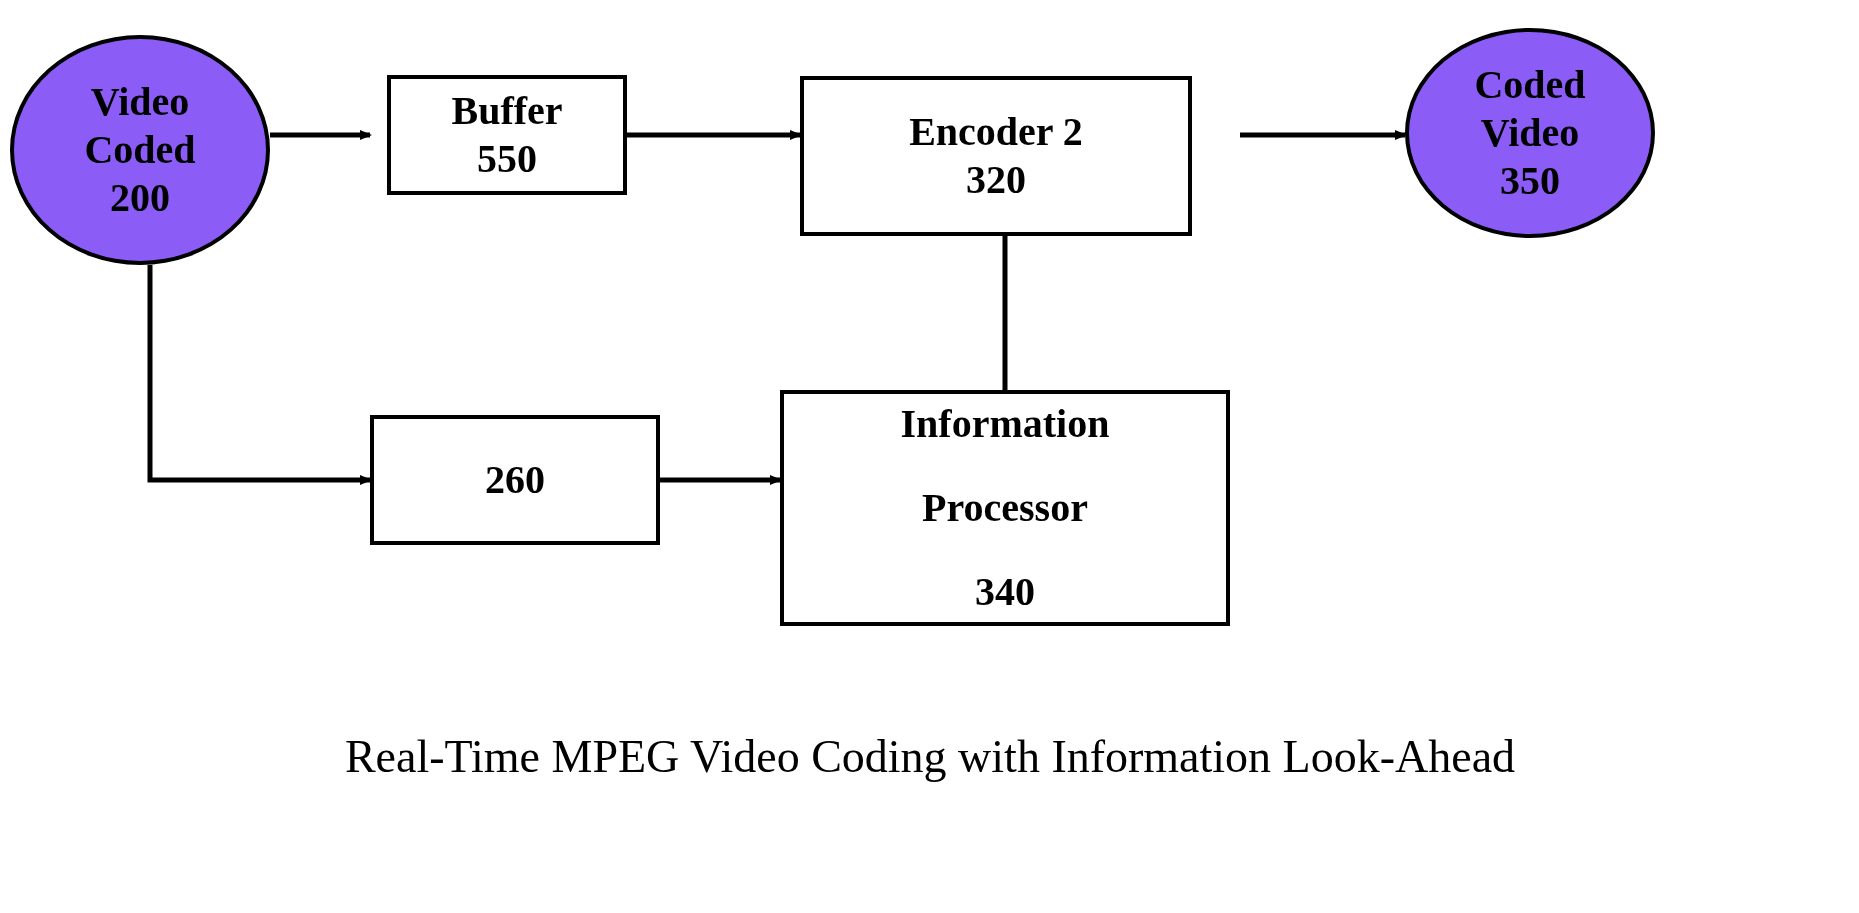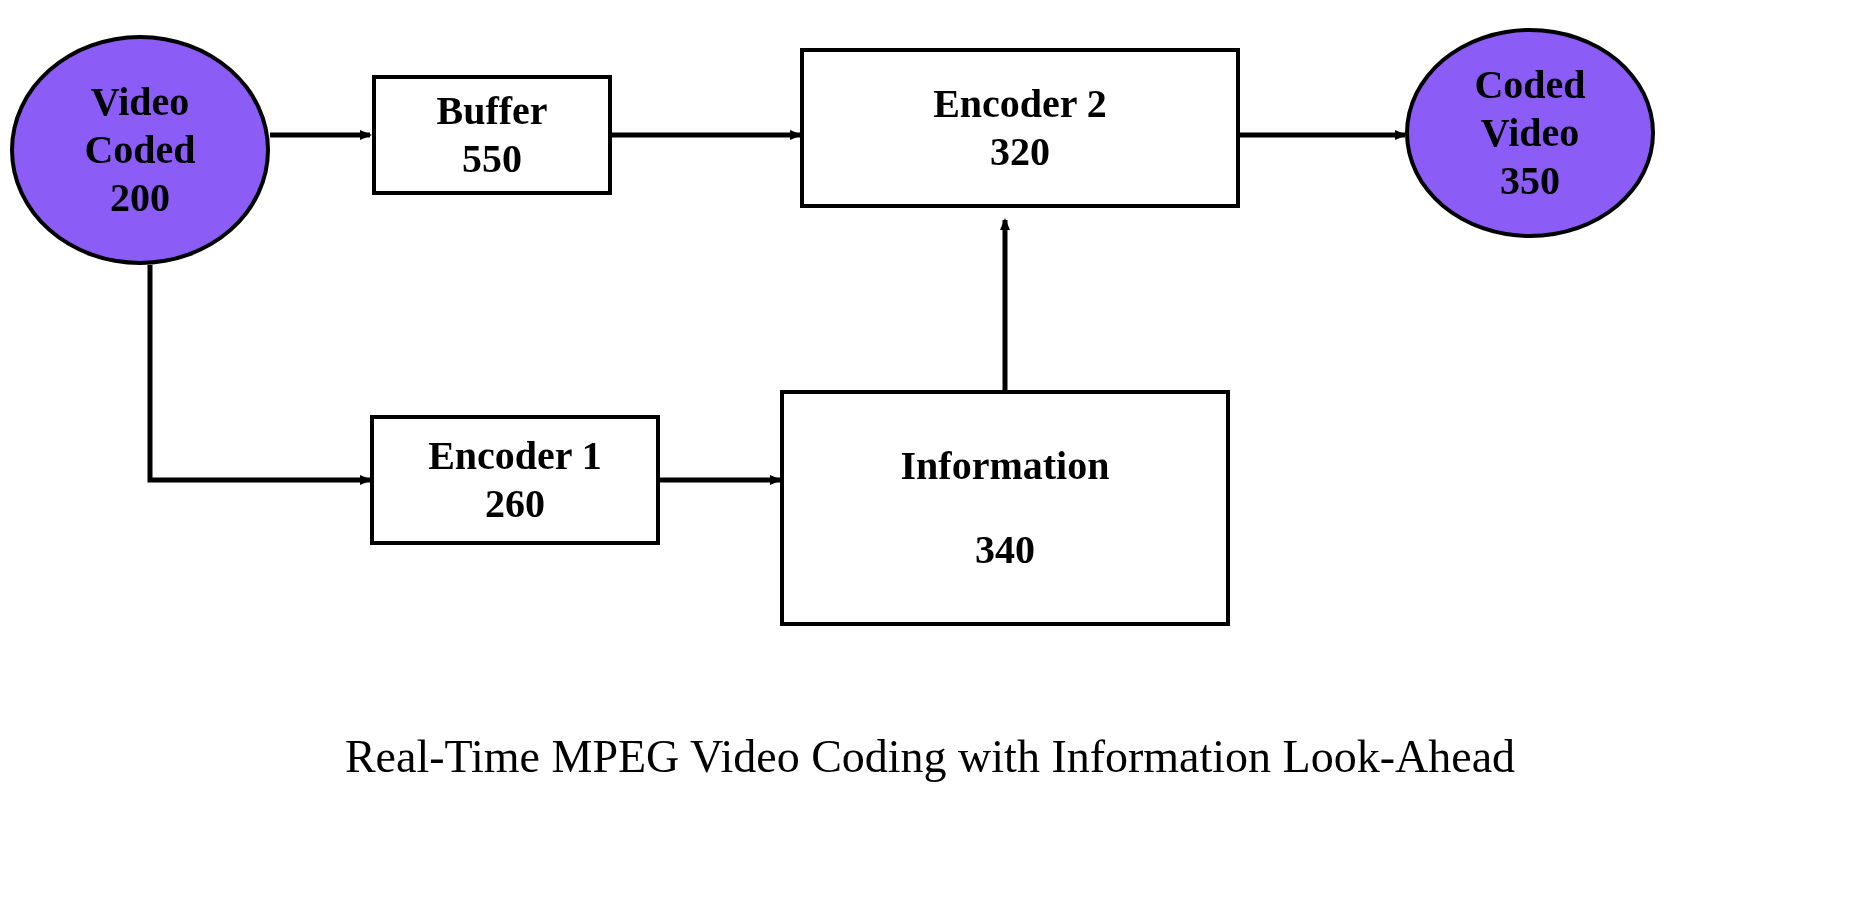--- a/index.html
+++ b/index.html
@@ -71,39 +71,39 @@
 
   <line x1="1005" y1="390" x2="1005" y2="220" stroke="#000" stroke-width="5" marker-end="url(#arrowhead)"></line>
 </svg>
 
 <div class="node ellipse" style="left:10px; top:35px; width:260px; height:230px;">
   <div class="label-bold">Video</div>
   <div class="label-bold">Coded</div>
   <div class="label-bold">200</div>
 </div>
 
-<div class="node rect" style="left:372px; top:75px; width:240px; height:120px;">
+<div class="node rect" style="left:387px; top:75px; width:240px; height:120px;">
   <div class="label-bold">Buffer</div>
   <div class="label-bold">550</div>
 </div>
 
-<div class="node rect" style="left:800px; top:48px; width:440px; height:160px;">
+<div class="node rect" style="left:800px; top:76px; width:392px; height:160px;">
   <div class="label-bold">Encoder 2</div>
   <div class="label-bold">320</div>
 </div>
 
 <div class="node ellipse" style="left:1405px; top:28px; width:250px; height:210px;align-items:center;">
   <div class="label-bold">Coded</div>
   <div class="label-bold">Video</div>
   <div class="label-bold">350</div>
 </div>
 
 <div class="node rect" style="left:370px; top:415px; width:290px; height:130px;">
-  <div class="label-bold">Encoder 1</div>
   <div class="label-bold">260</div>
 </div>
 
 <div class="node rect" style="left:780px; top:390px; width:450px; height:236px;gap:36px;">
   <div class="label-bold">Information</div>
+  <div class="label-bold">Processor</div>
   <div class="label-bold">340</div>
 </div>
 
 <div class="caption" style="left:300px; top:730px; width:1260px;">Real-Time MPEG Video Coding with Information Look-Ahead</div>
 
 </body></html>

